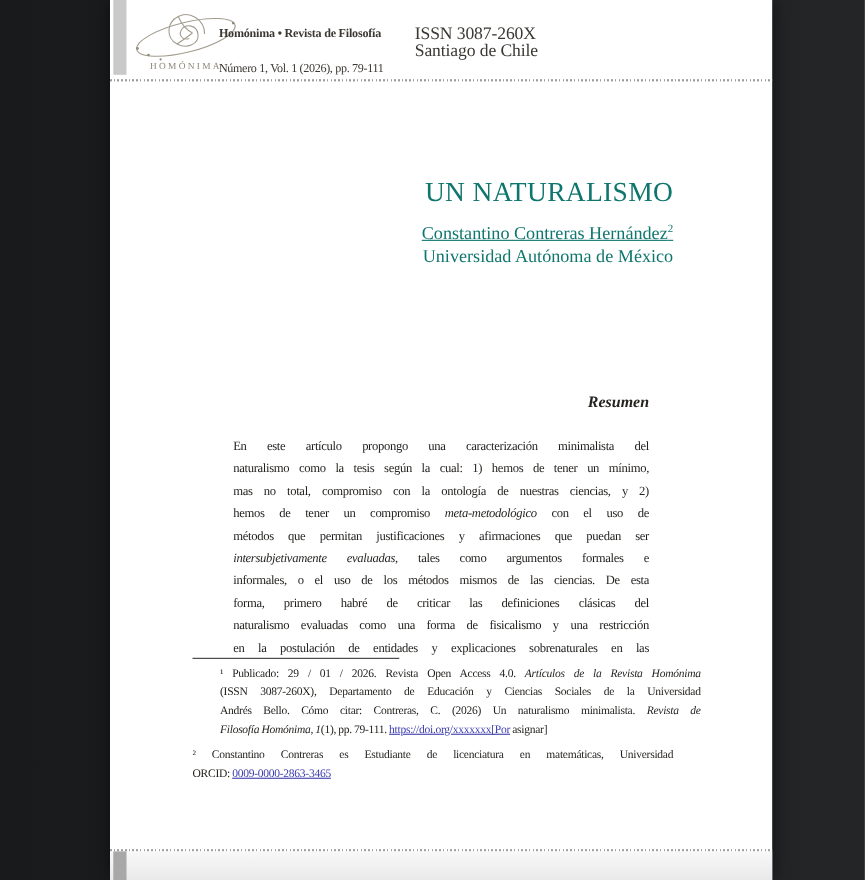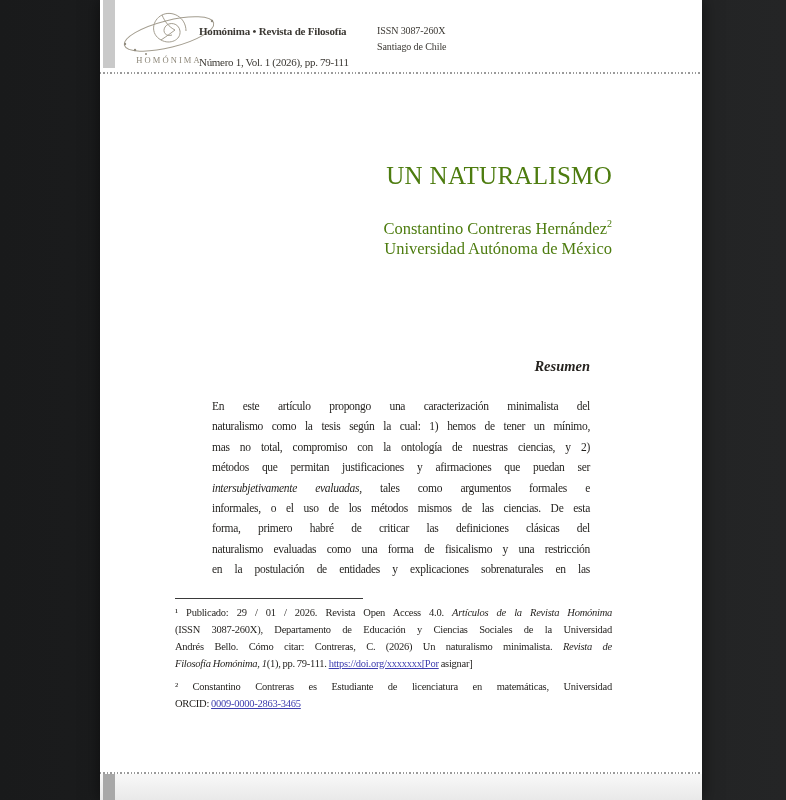--- a/index.html
+++ b/index.html
@@ -28,44 +28,44 @@
   .footer-area {
     position:absolute; left:0; right:0; top:774px; height:26px;
     background: linear-gradient(180deg, #f8f8f8 0%, #e9e9e9 100%);
   }
   
   .logo-box { position:absolute; left:12px; top:4px; width:120px; height:64px; }
   .journal-block { position:absolute; left:99px; top:24px; width:175px; color:#3b3833; }
   .journal-title { font-weight:bold; font-size:11px; line-height:15px; letter-spacing:-0.2px; }
   .journal-issue { font-size:11px; line-height:15px; letter-spacing:-0.3px; margin-top:16px; }
   .issn-block { position:absolute; left:277px; top:23px; color:#3b3833; }
-  .issn-line { font-size:10px; line-height:16px; letter-spacing:-0.1px; }
+  .issn-line { font-size:16px; line-height:16px; letter-spacing:-0.1px; }
   
-  .title-block { position:absolute; left:110px; right:90px; top:160px; text-align:right; color:#4d7c0f; }
+  .title-block { position:absolute; left:110px; right:90px; top:160px; text-align:right; color:#0f766e; }
   .article-title { font-size:25px; line-height:32.5px; letter-spacing:0.3px; font-weight:400; }
   .article-title sup { font-size:14px; }
-  .author-line { font-size:16.5px; line-height:21px; margin-top:20px; }
+  .author-line { font-size:16.5px; line-height:21px; margin-top:5px;text-decoration:underline; }
   .author-line sup { font-size:10px; }
   .affil-line { font-size:16.5px; line-height:21px; }
   
   .resumen-heading {
     position:absolute; left:112px; width:378px; top:358px; text-align:right;
     font-style:italic; font-weight:bold; font-size:14.5px; color:#26231f;
   }
   .abstract-block {
     position:absolute; left:112px; width:378px; top:396px; color:#211f1c;
     font-size:11.5px; line-height:20.4px; letter-spacing:-0.3px; word-spacing:-0.5px;
   }
   
   .fn-rule { position:absolute; left:75px; top:598px; width:188px; border-top:1.3px solid #3a3a3a; }
   .footnote {
     position:absolute; left:75px; width:437px; color:#211f1c;
     font-size:10.5px; line-height:17px; letter-spacing:-0.25px; word-spacing:-0.4px;
   }
-  .footnote-1 { top:604px; }
+  .footnote-1 { top:604px;margin-left:25px; }
   .footnote-2 { top:678px; }
   
   .jline { text-align:justify; text-align-last:justify; }
   .jline.jlast { text-align-last:left; }
   .it { font-style:italic; }
   .lnk { color:#3d3dae; text-decoration:underline; cursor:pointer; }
   .logo-wordmark-text {
     font-family:"Liberation Serif", serif; font-size:8.5px; letter-spacing:2.1px; fill:#8d8779;
   }
 </style>
@@ -110,20 +110,21 @@
       <div class="article-title"><span>UN NATURALISMO</span></div>
       <div class="author-line"><span>Constantino Contreras Hernández</span><sup>2</sup></div>
       <div class="affil-line">Universidad Autónoma de México</div>
     </div>
 
     <div class="resumen-heading">Resumen</div>
     <div class="abstract-block">
         <div class="jline"><span>En este artículo propongo una caracterización minimalista del</span></div>
         <div class="jline"><span>naturalismo como la tesis según la cual: 1) hemos de tener un mínimo,</span></div>
         <div class="jline"><span>mas no total, compromiso con la ontología de nuestras ciencias, y 2)</span></div>
+        <div class="jline"><span>hemos de tener un compromiso </span><span class="it">meta-metodológico</span><span> con el uso de</span></div>
         <div class="jline"><span>métodos que permitan justificaciones y afirmaciones que puedan ser</span></div>
         <div class="jline"><span class="it">intersubjetivamente evaluadas</span><span>, tales como argumentos formales e</span></div>
         <div class="jline"><span>informales, o el uso de los métodos mismos de las ciencias. De esta</span></div>
         <div class="jline"><span>forma, primero habré de criticar las definiciones clásicas del</span></div>
         <div class="jline"><span>naturalismo evaluadas como una forma de fisicalismo y una restricción</span></div>
         <div class="jline"><span>en la postulación de entidades y explicaciones sobrenaturales en las</span></div>
       </div>
 
     <div class="fn-rule"></div>
     <div class="footnote footnote-1">

